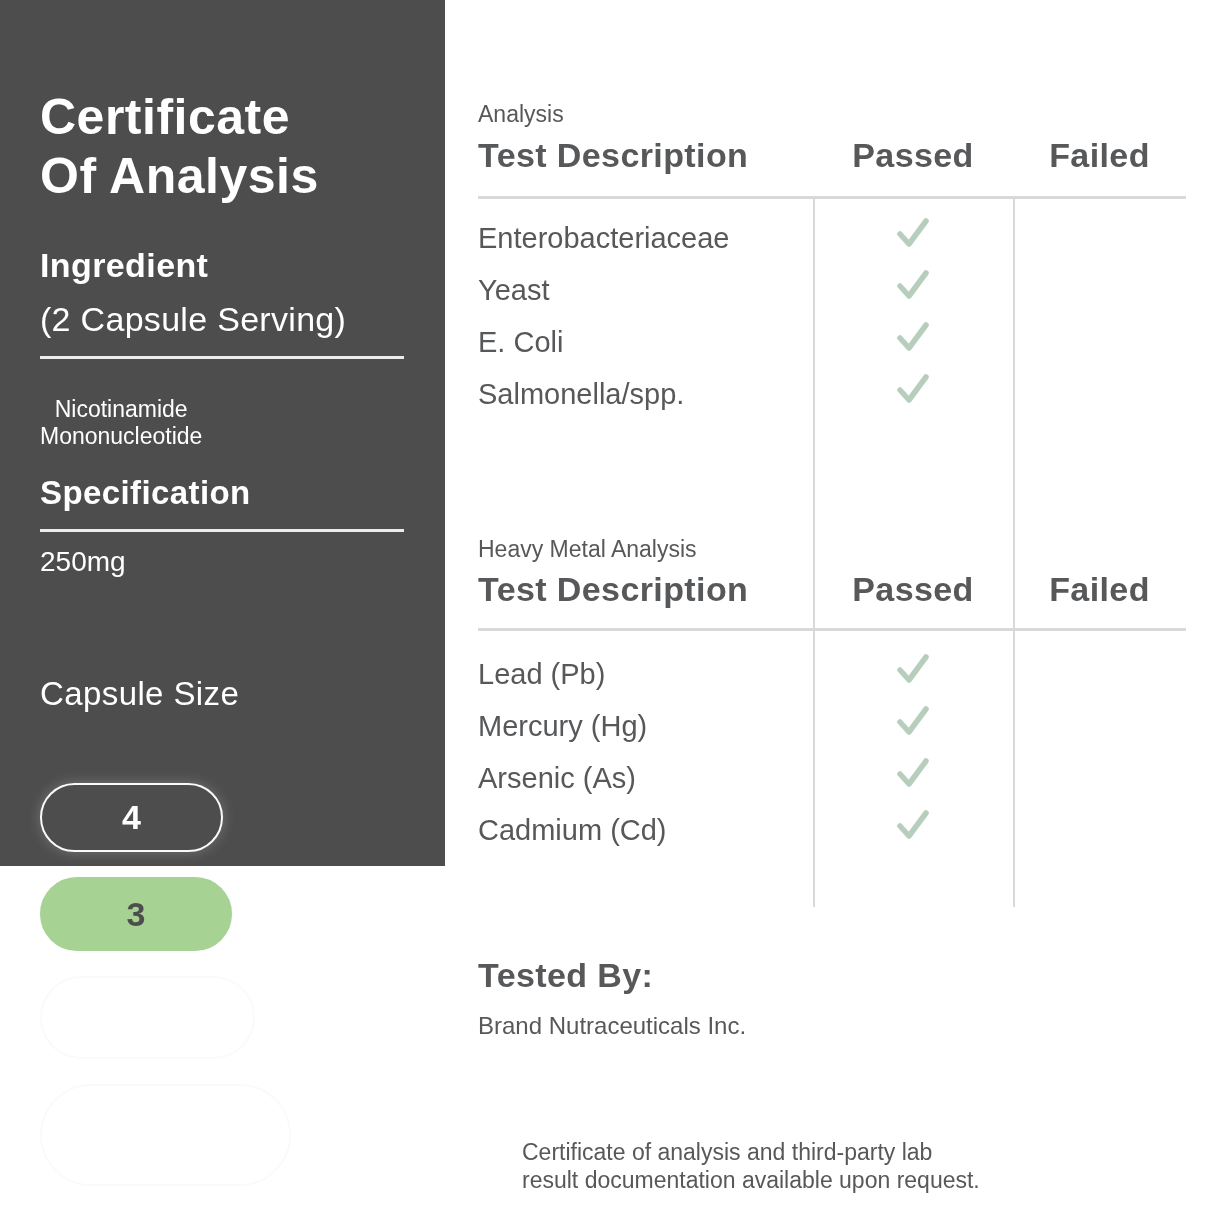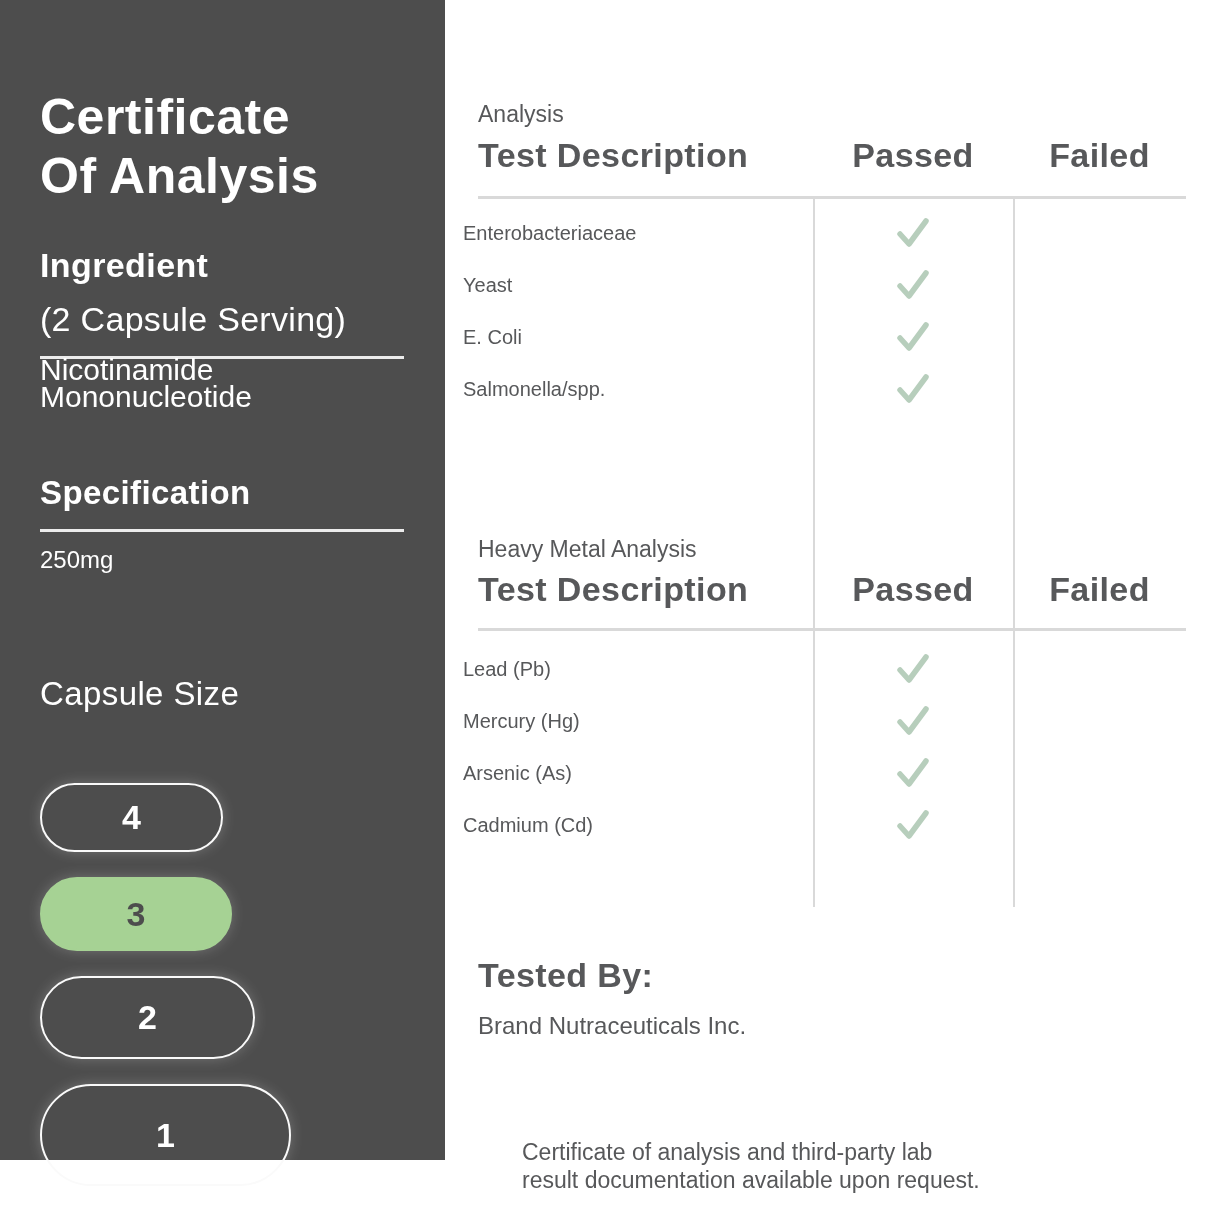--- a/index.html
+++ b/index.html
@@ -14,31 +14,31 @@
   }
   *{margin:0;padding:0;box-sizing:border-box;}
   body{background:#fff;}
   #canvas{
     position:relative;width:1214px;height:1214px;overflow:hidden;
     font-family:"Liberation Sans","DejaVu Sans",sans-serif;
     background:var(--content-bg);
   }
 
   
-  .sidebar{position:absolute;left:0;top:0;width:445px;height:1160px;background:var(--sidebar-bg);color:var(--sidebar-text);}
+  .sidebar{position:absolute;left:0;top:0;width:445px;height:866px;background:var(--sidebar-bg);color:var(--sidebar-text);}
   .sidebar .abs{position:absolute;left:40px;}
   .side-title{top:88px;font-size:50px;font-weight:700;line-height:1.17;letter-spacing:.5px;}
   .ing-heading{top:246px;font-size:34px;font-weight:700;letter-spacing:.4px;}
   .ing-sub{top:300px;font-size:34px;font-weight:400;letter-spacing:.3px;text-align:right;}
   .rule{position:absolute;left:40px;width:364px;height:3px;background:var(--rule-white);}
   .rule-ing{top:356px;}
-  .ing-value{top:356px;font-size:30px;line-height:27px;}
+  .ing-value{top:396px;font-size:23px;line-height:27px;text-align:center;}
   .spec-heading{top:474px;font-size:33px;font-weight:700;letter-spacing:.4px;}
   .rule-spec{top:529px;}
-  .spec-value{top:546px;font-size:24px;}
+  .spec-value{top:546px;font-size:28px;}
   .cap-heading{top:675px;font-size:33px;font-weight:400;letter-spacing:.4px;}
   .cap-sub{top:730px;font-size:22px;}
 
   .pill{
     position:absolute;left:40px;border:2px solid #fafafa;border-radius:999px;
     display:flex;align-items:center;justify-content:center;
     color:#fff;font-weight:700;font-size:34px;
     box-shadow:0 0 14px rgba(255,255,255,.22);
     cursor:pointer;
   }
@@ -61,21 +61,21 @@
   .section-label{left:33px;font-size:23px;}
   .label-1{top:101px;}
   .label-2{top:536px;}
   .th{font-size:34px;font-weight:700;letter-spacing:.4px;}
   .th-desc{left:33px;}
   .th-passed{left:368px;width:200px;text-align:center;}
   .th-failed{left:568px;width:173px;text-align:center;}
   .th-t1{top:136px;}
   .th-t2{top:570px;}
 
-  .row-label{left:18px;font-size:20px;}
+  .row-label{left:33px;font-size:29px;}
   .cell-passed{left:368px;width:200px;text-align:center;}
 
   .tested-heading{left:33px;top:956px;font-size:34px;font-weight:700;letter-spacing:.4px;text-align:right;}
   .tested-value{left:33px;top:1012px;font-size:24px;}
   .footnote{left:33px;top:1138px;font-size:23px;line-height:28px;margin-left:44px;}
   .footnote span{display:block;}
 </style>
 </head>
 <body>
 

